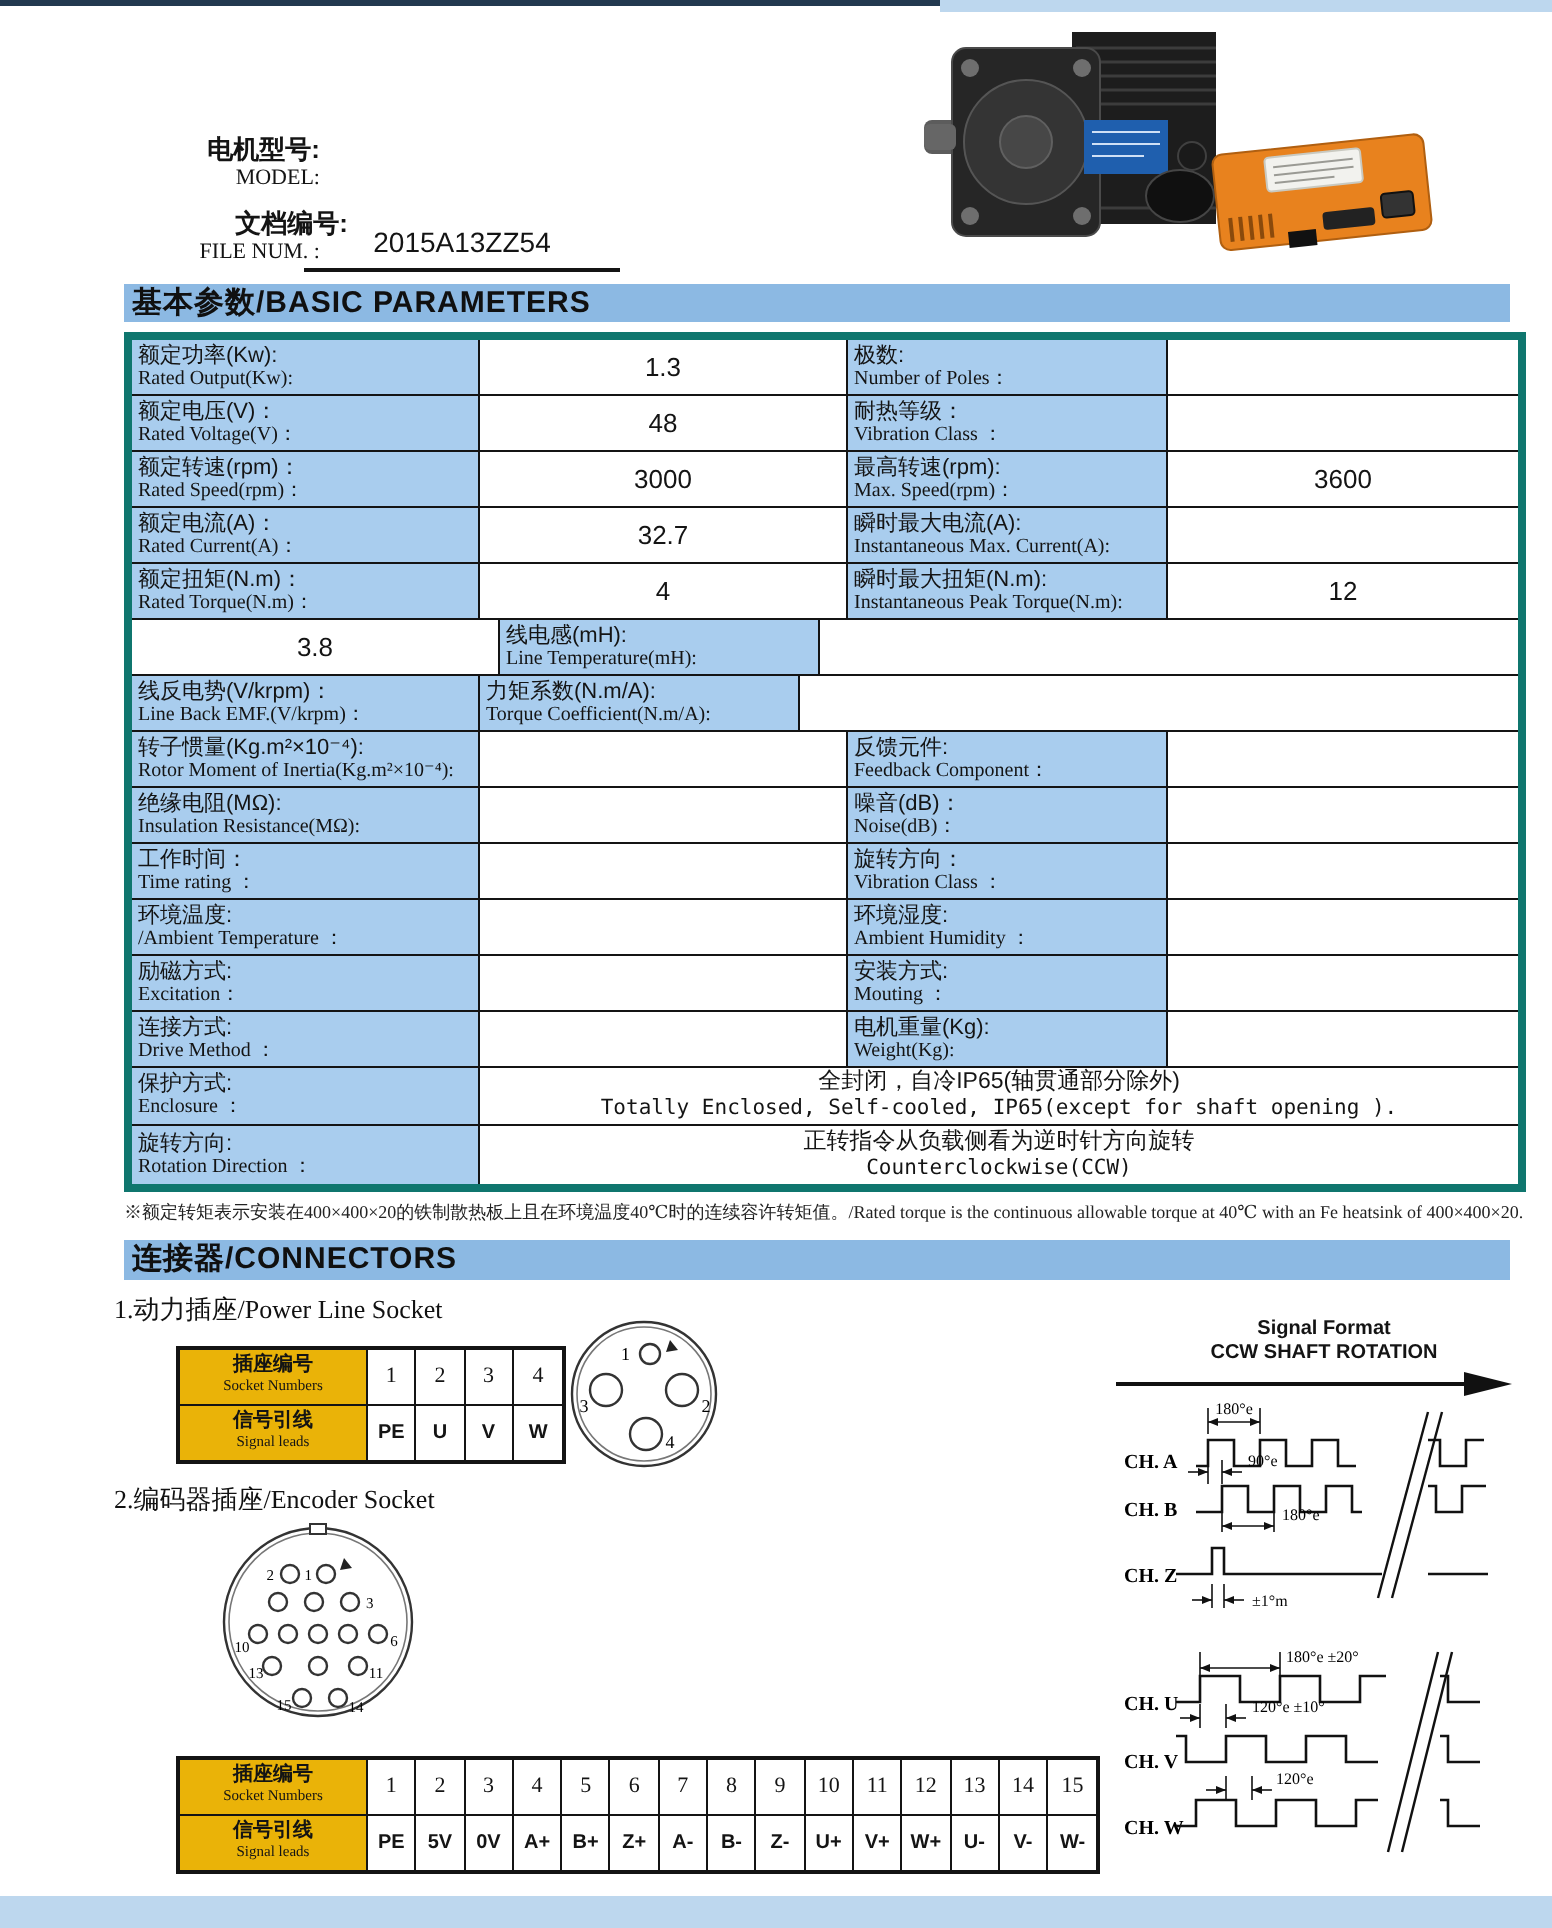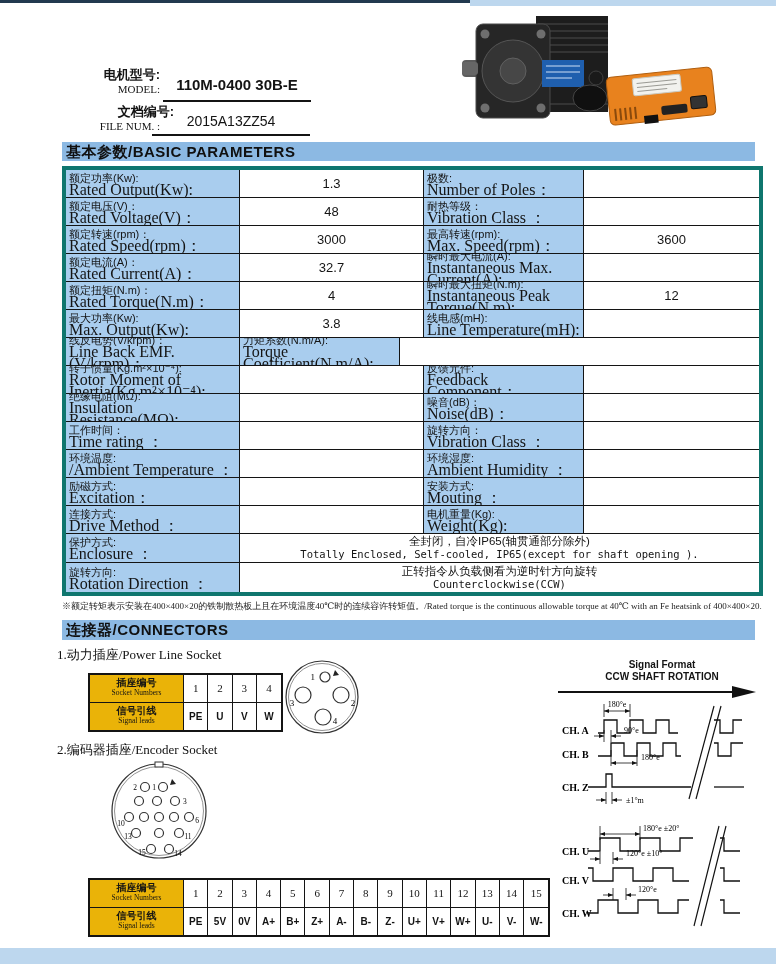--- a/index.html
+++ b/index.html
@@ -28,21 +28,21 @@
   .ptable{position:absolute;left:62px;top:166px;width:693px;border:4px solid #0f766e;background:#fff;}
   .prow{display:flex;height:28px;border-bottom:1.5px solid #141414;box-sizing:border-box;}
   .prow.last{border-bottom:none;}
   .spanrow{height:29px;}
   .cell{box-sizing:border-box;overflow:hidden;}
   .c1{width:174px;}.c2{width:184px;border-right:1.5px solid #141414;}
   .c3{width:160px;}.c4{flex:1;}
   .lab{background:#a9cdee;border-right:1.5px solid #141414;padding:0 3px;display:flex;
        flex-direction:column;justify-content:center;line-height:12px;}
   .lab .cn{font-size:11px;}
-  .lab .en{font-size:16px;font-family:"Liberation Serif","DejaVu Serif",serif;}
+  .lab .en{font-size:10px;font-family:"Liberation Serif","DejaVu Serif",serif;}
   .val{display:flex;align-items:center;justify-content:center;font-size:13px;}
   .spanval{flex:1;display:flex;flex-direction:column;justify-content:center;text-align:center;line-height:13px;}
   .sv-cn{font-size:11.5px;}
   .sv-en{font-size:10.5px;font-family:"DejaVu Sans Mono",monospace;}
 
   .footnote{position:absolute;left:62px;top:600px;width:700px;font-size:9px;
             font-family:"Liberation Serif","DejaVu Serif",serif;color:#222;}
 
   .subtitle{position:absolute;font-size:13px;font-family:"Liberation Serif","DejaVu Serif",serif;color:#111;}
 
@@ -72,21 +72,20 @@
 <body>
 
 <div class="page">
 
   <div class="topbar"></div>
   <div class="topbar-right"></div>
   <div class="bottomband"></div>
 
   <div class="abs hlab-cn" style="left:58px;top:66px;">电机型号:</div>
   <div class="abs hlab-en serif" style="left:58px;top:83px;">MODEL:</div>
-  <div class="abs hline hval1" style="left:163px;top:70px;width:148px;height:30px;">110M-0400 30B-E</div>
 
   <div class="abs hlab-cn" style="left:72px;top:103px;">文档编号:</div>
   <div class="abs hlab-en serif" style="left:58px;top:120px;">FILE NUM. :</div>
   <div class="abs hline hval2" style="left:152px;top:108px;width:158px;height:26px;">2015A13ZZ54</div>
 
   <svg class="abs" style="left:462px;top:4px;" width="150" height="126" viewBox="0 0 150 126">
     <rect x="0" y="56" width="20" height="17" rx="4" fill="#5c5c5c"></rect>
     <rect x="74" y="12" width="72" height="96" fill="#1d1d1d"></rect>
     <g stroke="#3c3c3c" stroke-width="1.5">
       <line x1="76" y1="20" x2="146" y2="20"></line>
@@ -194,24 +193,20 @@
             <div class="en">Rated Torque(N.m)：</div>
           </div>
           <div class="cell val c2">4</div>
           <div class="cell lab c3">
             <div class="cn">瞬时最大扭矩(N.m):</div>
             <div class="en">Instantaneous Peak Torque(N.m):</div>
           </div>
           <div class="cell val c4">12</div>
         </div>
         <div class="prow">
-          <div class="cell lab c1">
-            <div class="cn">最大功率(Kw):</div>
-            <div class="en">Max. Output(Kw):</div>
-          </div>
           <div class="cell val c2">3.8</div>
           <div class="cell lab c3">
             <div class="cn">线电感(mH):</div>
             <div class="en">Line Temperature(mH):</div>
           </div>
           <div class="cell val c4"></div>
         </div>
         <div class="prow">
           <div class="cell lab c1">
             <div class="cn">线反电势(V/krpm)：</div>

